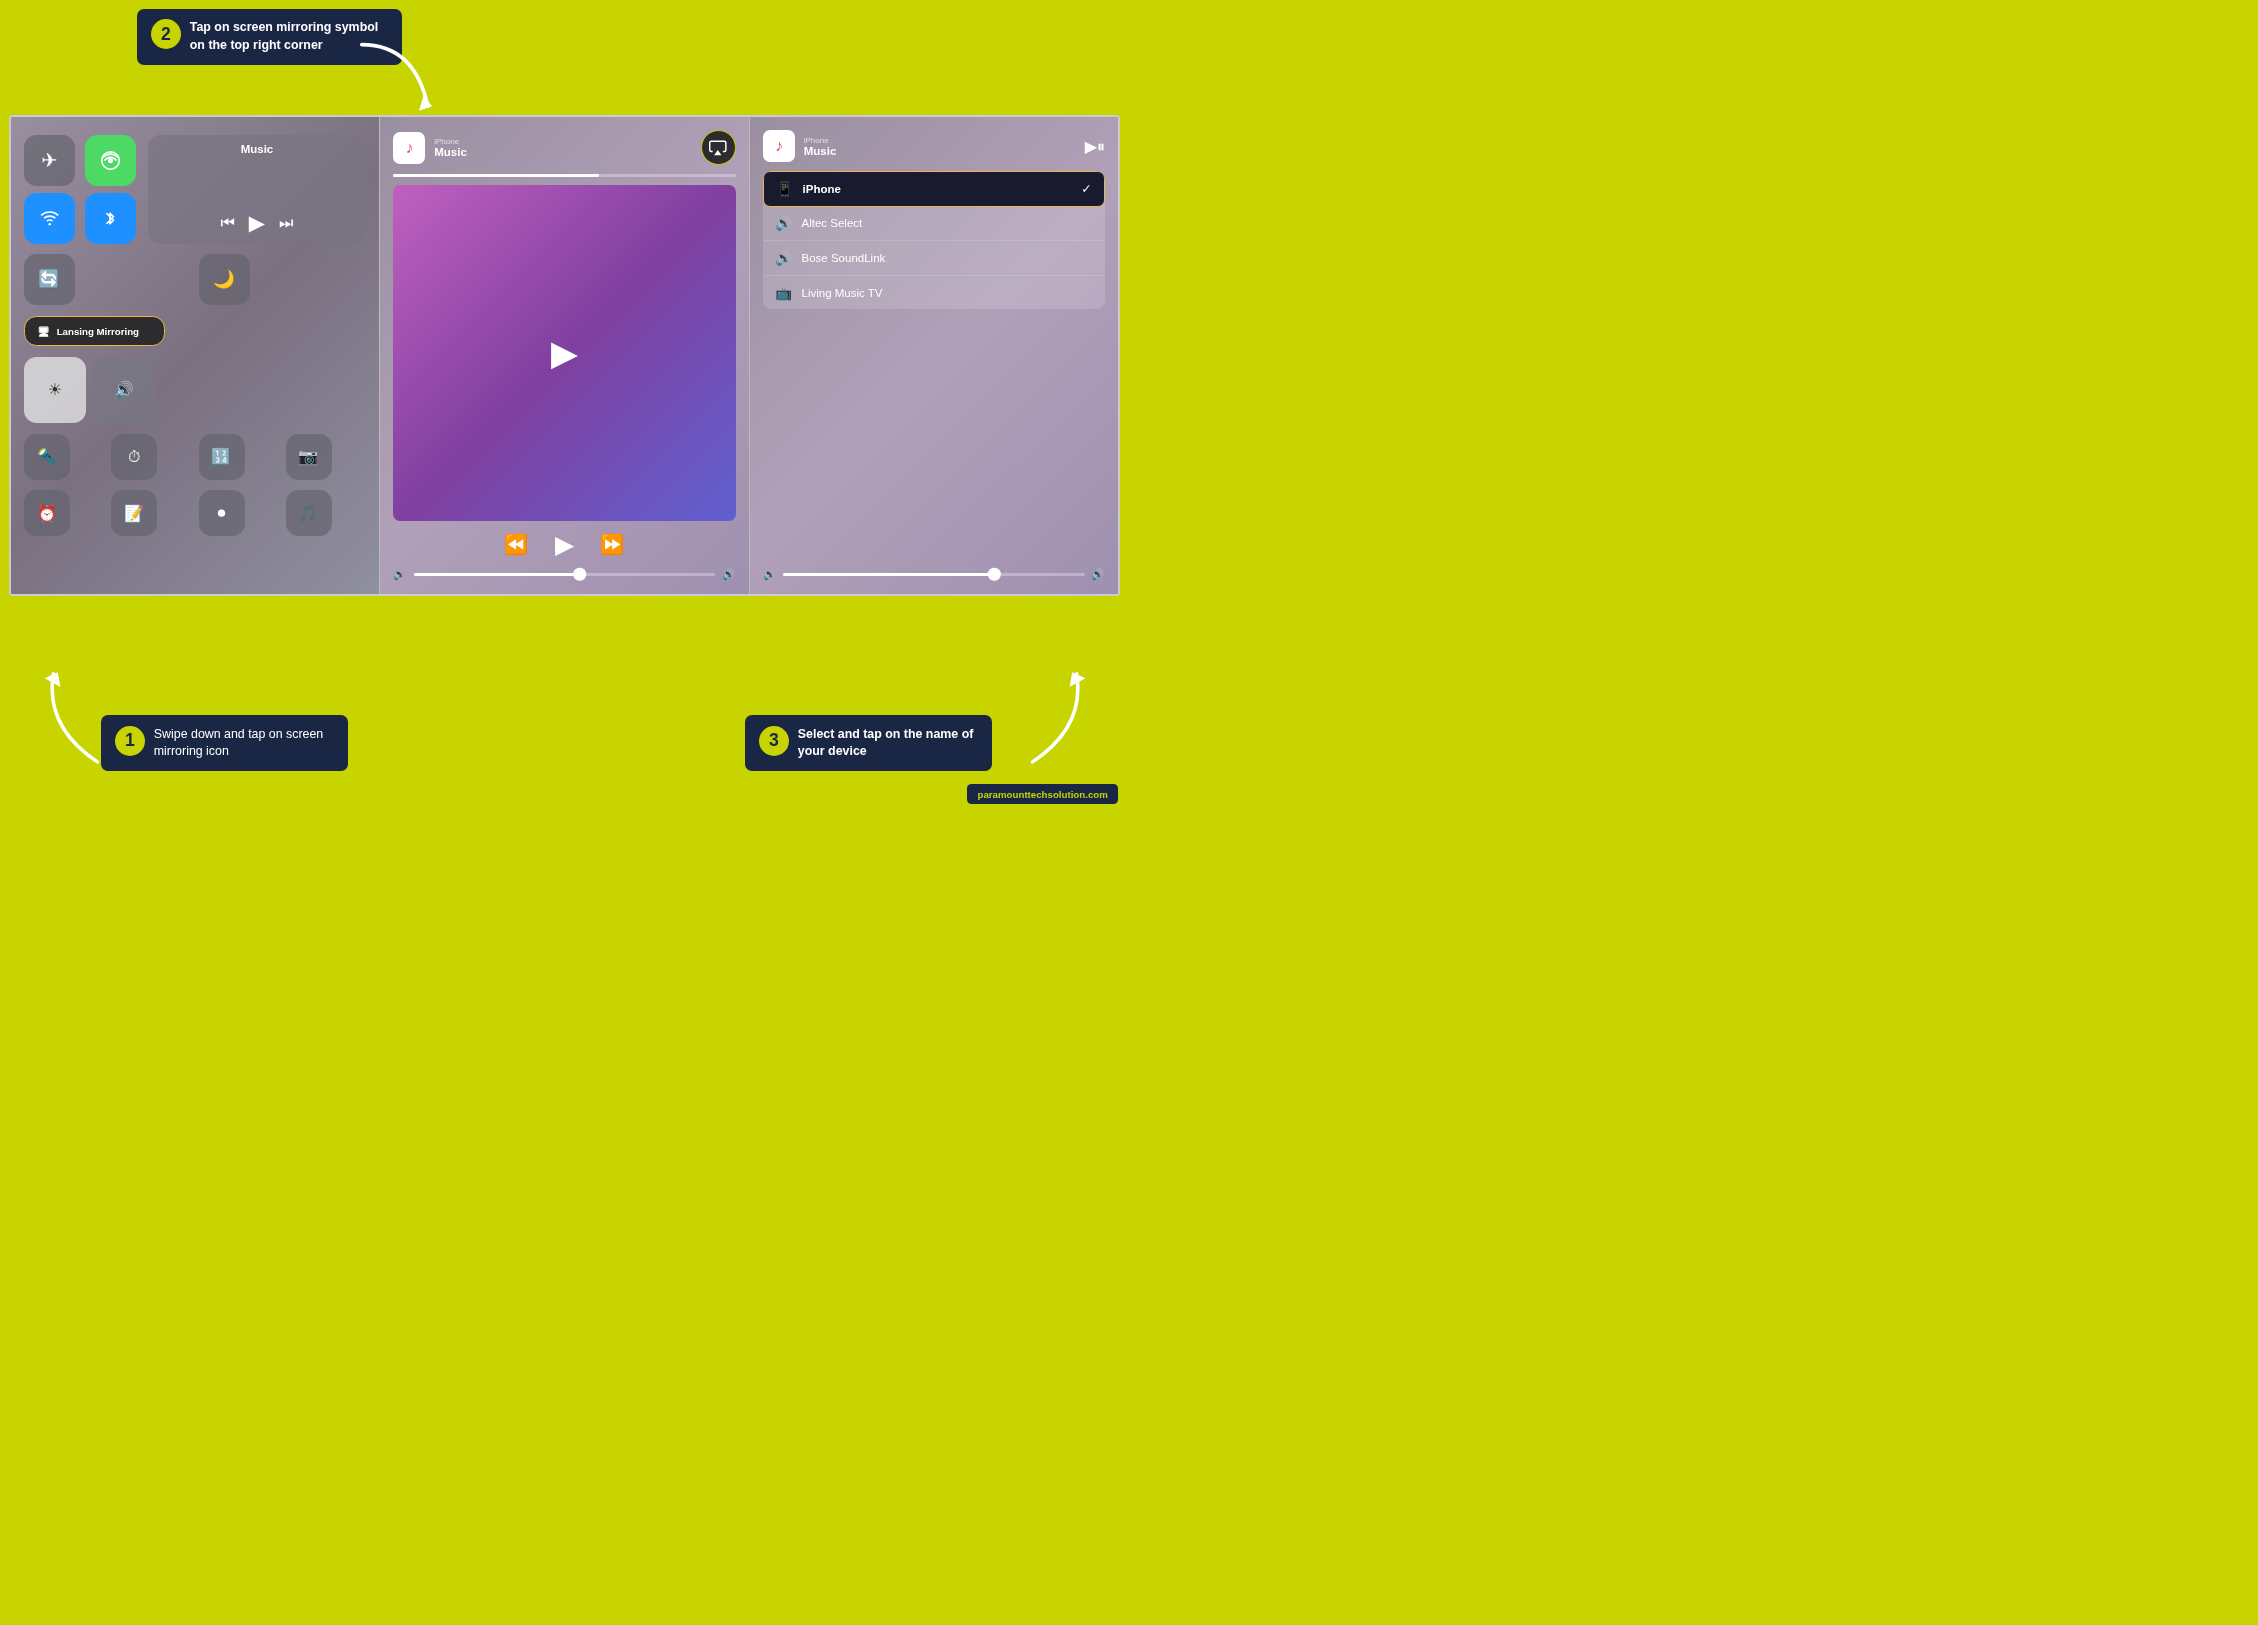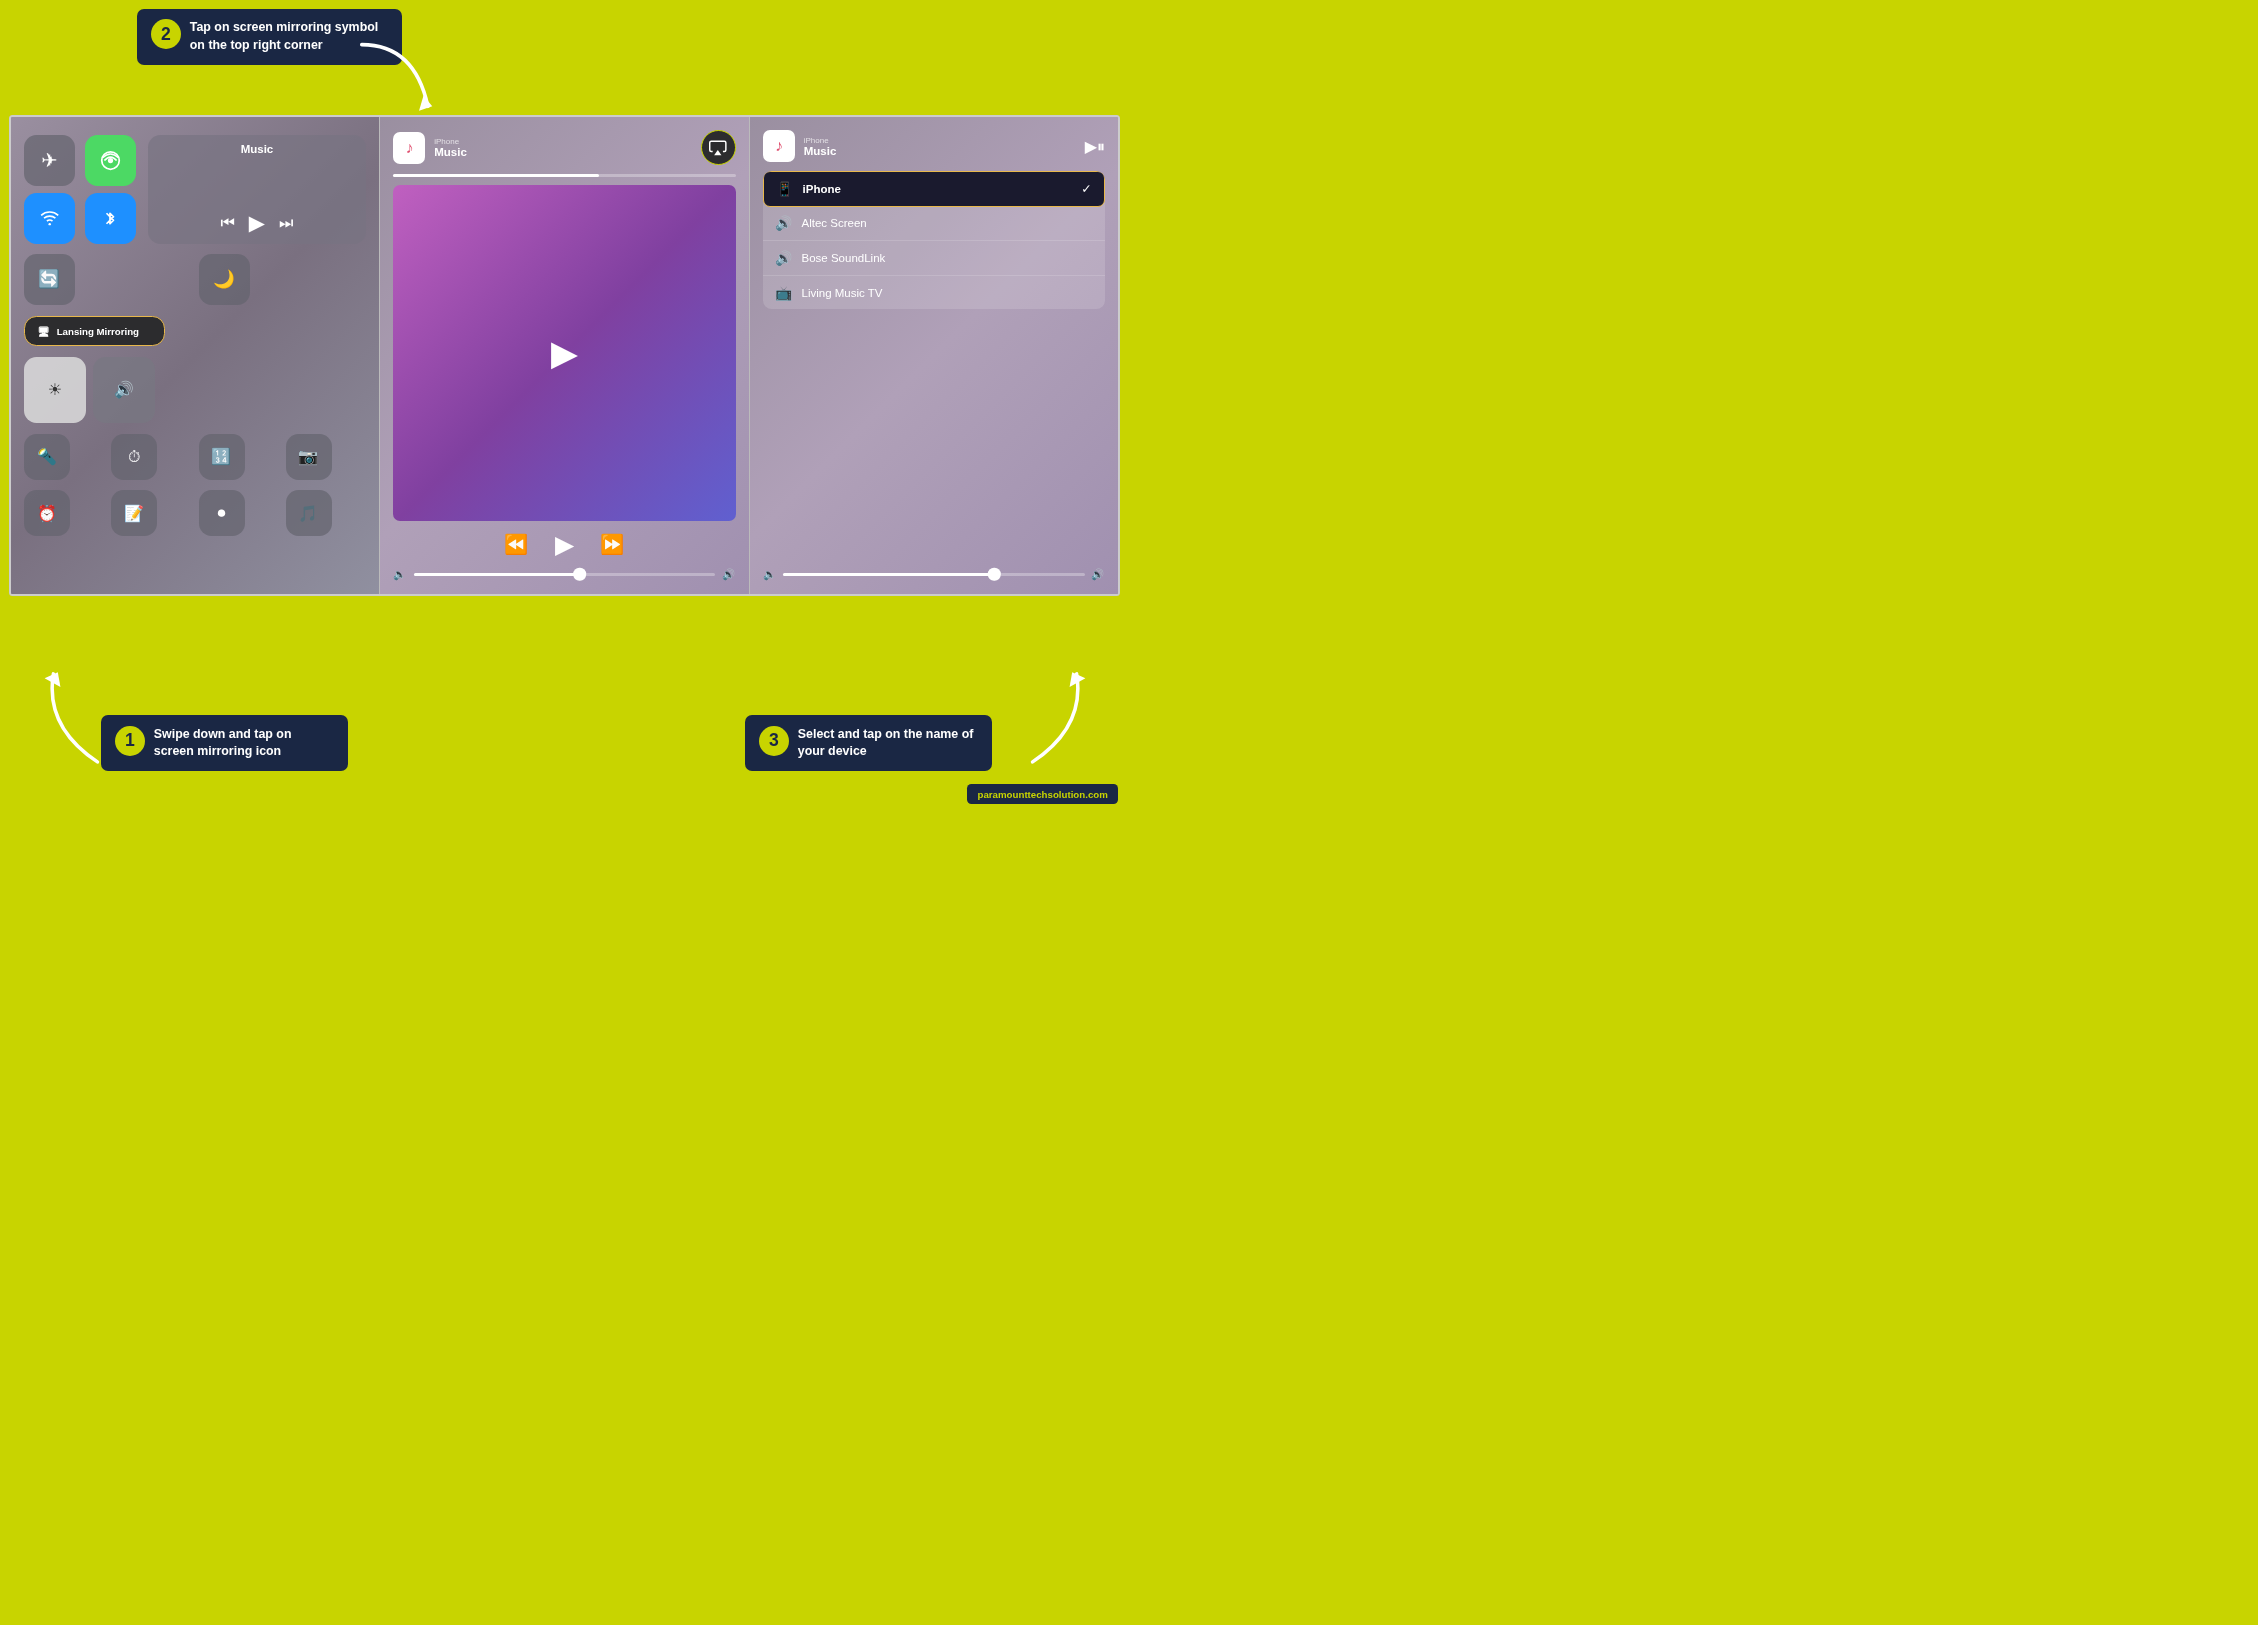--- a/index.html
+++ b/index.html
@@ -415,21 +415,21 @@
       background: #1a2744;
       color: white;
       border-radius: 7px;
       padding: 10.6px 14px;
       max-width: 247px;
       display: flex;
       align-items: flex-start;
       gap: 8.8px;
     }
     .step1-callout .step-text {
-      font-weight: 700;
+      font-weight: 400;
       font-size: 12.4px;
       line-height: 1.4;
     }
 
     
     .step3-callout {
       position: absolute;
       bottom: 42px;
       right: 137px;
       background: #1a2744;
@@ -601,21 +601,21 @@
 
       <div class="device-list">
 
         <div class="device-item selected">
           <span class="device-icon">📱</span>
           <span class="device-name">iPhone</span>
           <span class="device-check">✓</span>
         </div>
         <div class="device-item">
           <span class="device-icon">🔊</span>
-          <span class="device-name">Altec Screen</span>
+          <span class="device-name">Altec Select</span>
         </div>
         <div class="device-item">
           <span class="device-icon">🔊</span>
           <span class="device-name">Bose SoundLink</span>
         </div>
         <div class="device-item">
           <span class="device-icon">📺</span>
           <span class="device-name">Living Music TV</span>
         </div>
       </div>

